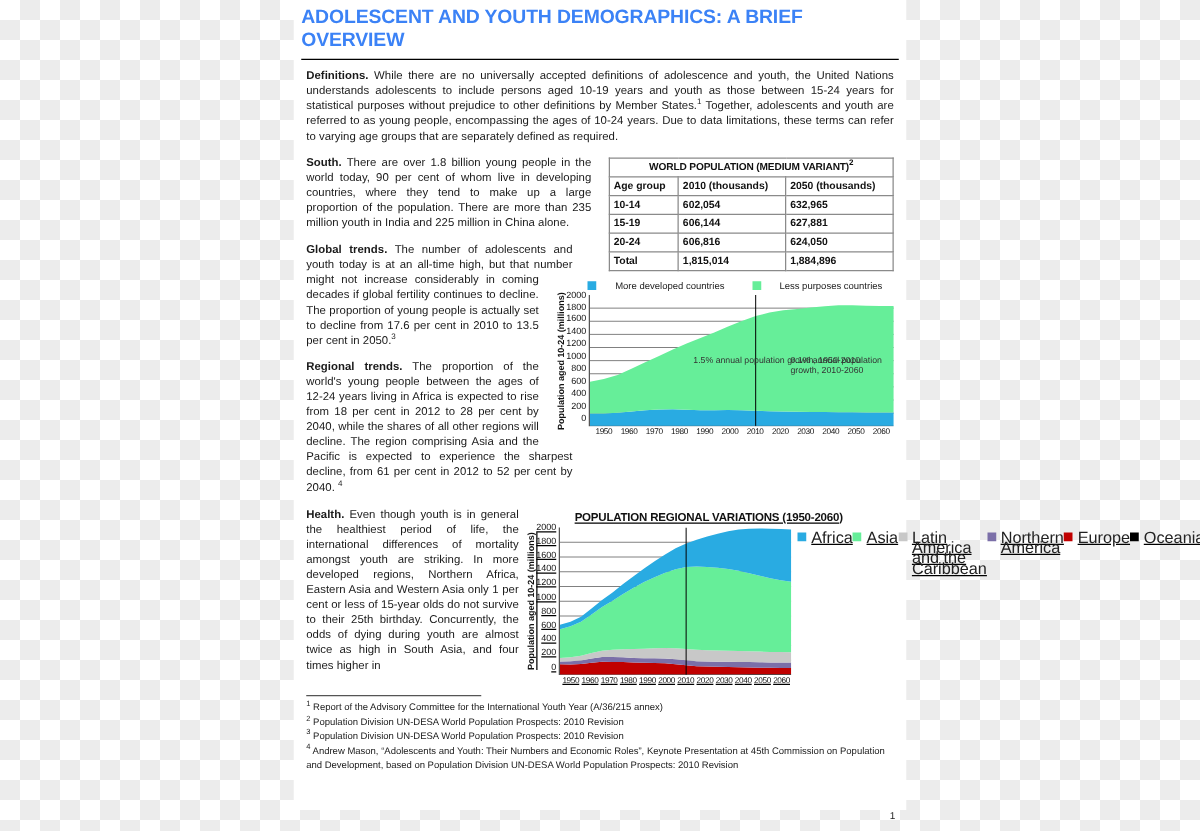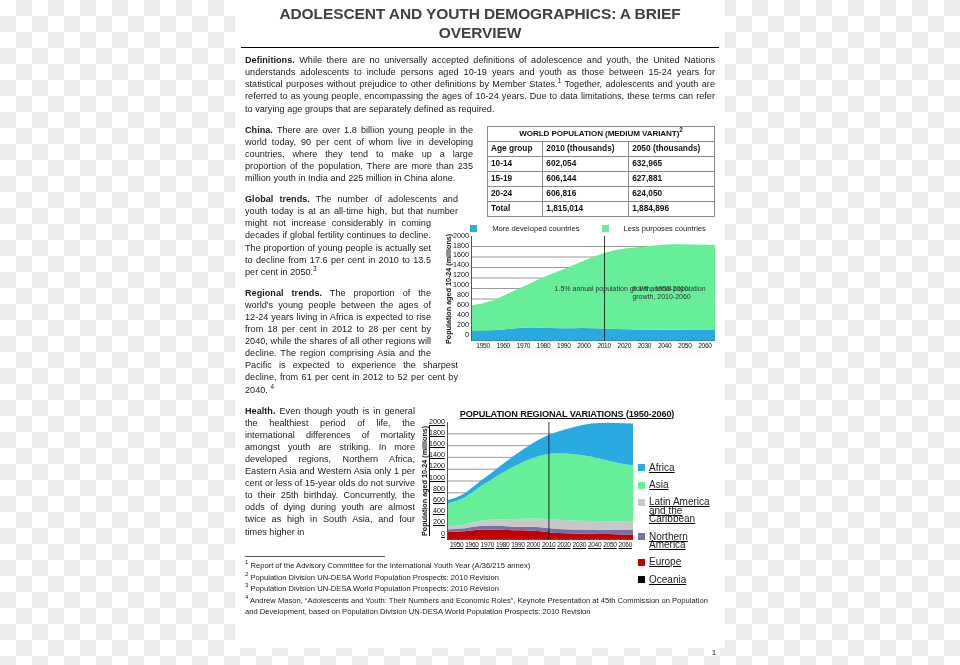--- a/index.html
+++ b/index.html
@@ -29,22 +29,22 @@
     height: 648px;
     background: #ffffff;
     box-sizing: border-box;
     padding: 0;
   }
 
   .page-title {
     font-size: 15.5px;
     font-weight: bold;
     letter-spacing: -0.1px;
-    text-align: center;
-    color: #404040;
+    text-align: left;
+    color: #3b82f6;
     padding: 5px 0 5px 0;
     margin: 0 6px;
     border-bottom: 1.2px solid #000000;
     line-height: 1.2;
   }
 
   .body-area {
     padding: 6px 10px 0 10px;
     position: relative;
   }
@@ -177,28 +177,27 @@
   .annot {
     position: absolute;
     font-size: 7px;
     color: #333;
     line-height: 8.4px;
     white-space: pre-line;
   }
 
   .legend-right {
     display: flex;
-    flex-direction: column;
-    font-size: 10px;
+    flex-direction: row;
+    font-size: 13px;
     color: #222;
     padding-left: 5px;
     width: 82px;
     box-sizing: border-box;
     padding-top: 4px;
-    margin-top: 38px;
   }
   .legend-right .li {
     display: flex;
     align-items: flex-start;
     gap: 4px;
     margin-bottom: 9px;
     line-height: 8.4px;
   }
   .legend-right .swatch { margin-top: 0.5px; flex: none; }
 
@@ -273,21 +272,21 @@
         </tr>
         <tr>
           <td>Total</td>
           <td>1,815,014</td>
           <td>1,884,896</td>
         </tr>
       </tbody>
         </table>
     </div>
 
-    <p class="para" style="width:228px;"><b>China.</b><span> There are over 1.8 billion young people in the world today, 90 per cent of whom live in developing countries, where they tend to make up a large proportion of the population. There are more than 235 million youth in India and 225 million in China alone.</span></p>
+    <p class="para" style="width:228px;"><b>South.</b><span> There are over 1.8 billion young people in the world today, 90 per cent of whom live in developing countries, where they tend to make up a large proportion of the population. There are more than 235 million youth in India and 225 million in China alone.</span></p>
 
     <div class="float-right chart1-wrap chart-box">
       <div class="legend-top">
         <div class="li">
           <span class="swatch" style="background:#29ABE2"></span>
           <span>More developed countries</span>
         </div>
         <div class="li">
           <span class="swatch" style="background:#66EE99"></span>
           <span>Less purposes countries</span>

